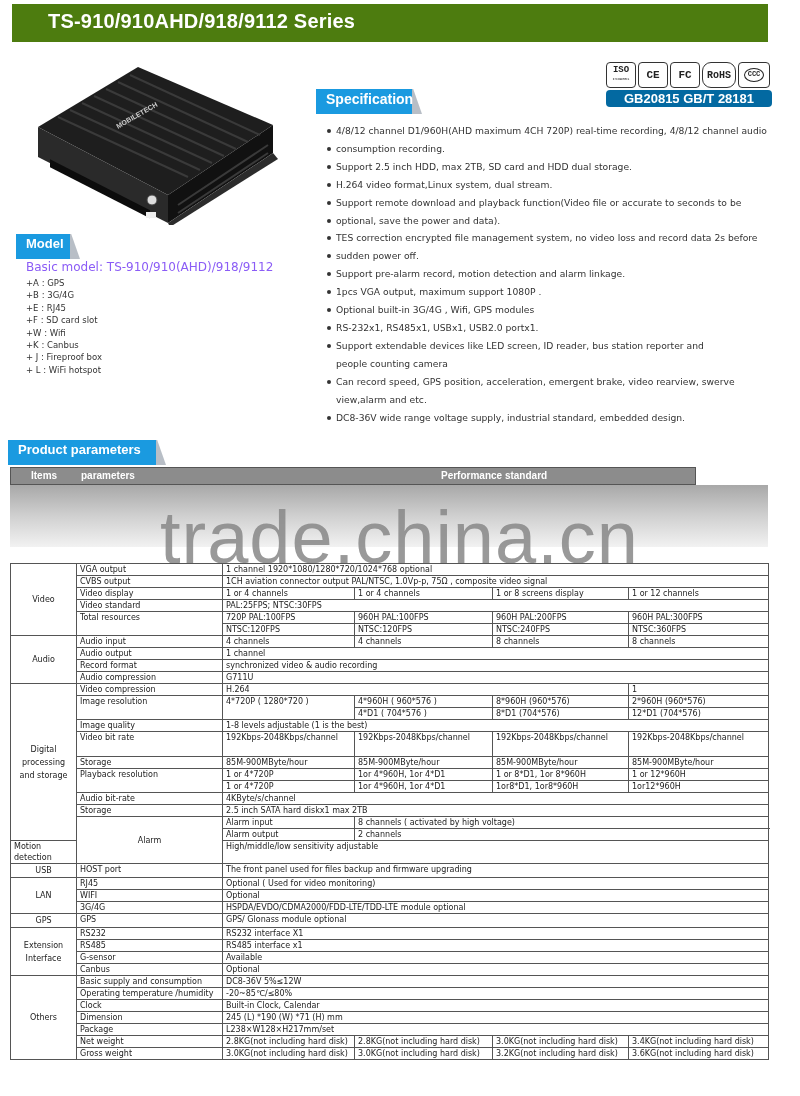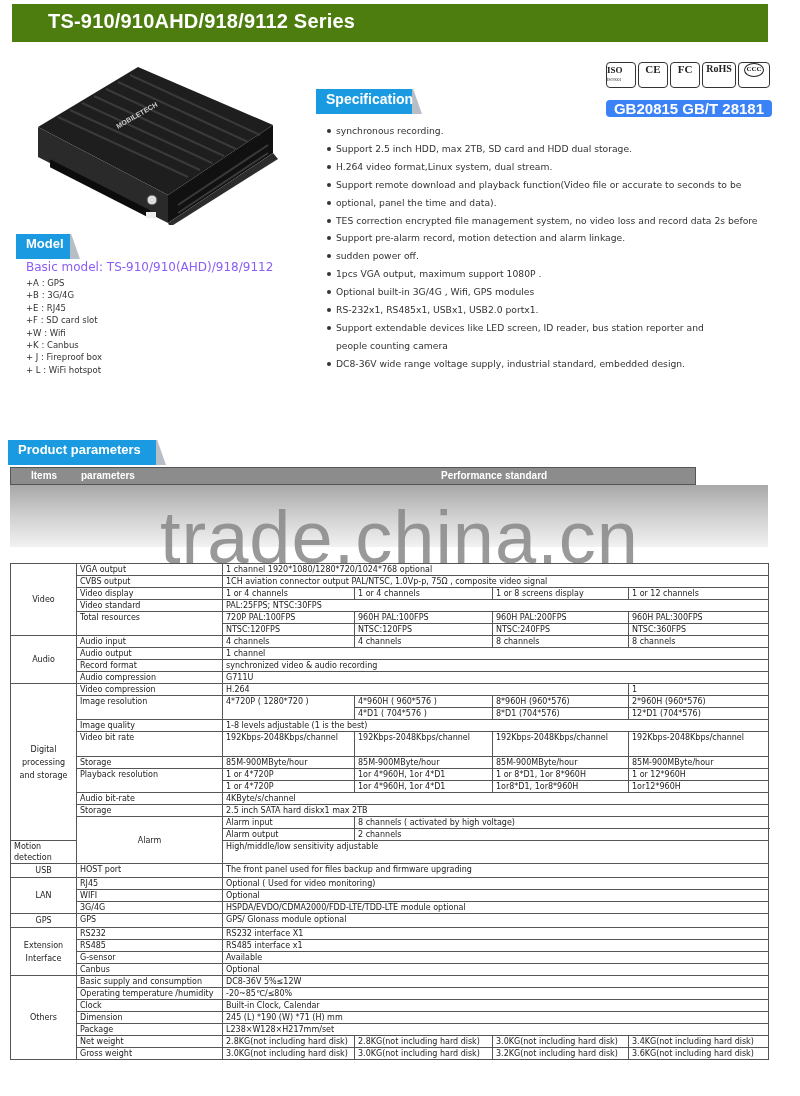--- a/index.html
+++ b/index.html
@@ -14,27 +14,27 @@
   .tag .bg { position: absolute; left: 0; top: 0; bottom: 0; right: 10px; background: #1a9ae0; z-index: 0; }
   .tag .tail { position: absolute; top: 0; bottom: 0; right: 0; width: 16px; background: #b8bec6; clip-path: polygon(0 0, 45% 0, 100% 100%, 0 100%); z-index: -1; }
   .tag .txt { position: relative; z-index: 1; }
 
   .spec-tag { left: 316px; top: 89px; width: 106px; font-size: 14px; }
   .model-tag { left: 16px; top: 234px; width: 64px; }
   .pp-tag { left: 8px; top: 440px; width: 158px; }
 
   .certs { position: absolute; left: 606px; top: 62px; width: 168px; }
   .cert-row { display: flex; gap: 2px; }
-  .cert { width: 30px; height: 26px; border: 1.5px solid #333; border-radius: 4px; display: flex; align-items: flex-start; justify-content: center; font-family: Liberation Serif, serif; font-weight: bold; font-size: 11px; color: #222; }
+  .cert { width: 30px; height: 26px; border: 1.5px solid #333; border-radius: 4px; display: flex; align-items: center; justify-content: center; font-family: Liberation Mono, monospace; font-weight: bold; font-size: 11px; color: #222; }
   .cert.iso { flex-direction: column; font-size: 9px; line-height: 9px; }
   .cert.iso small { font-size: 4px; font-weight: normal; }
-  .cert.rohs { width: 34px; font-size: 10px; }
+  .cert.rohs { width: 34px; font-size: 10px; border-radius: 9px; }
   .cert.ccc { width: 32px; }
   .cert.ccc i { display:block; width: 20px; height: 14px; border: 1.5px solid #222; border-radius: 50%; font-style: normal; font-size: 7px; line-height: 11px; text-align: center; }
-  .gb { margin-top: 12px; background: #3b82f6; color: #fff; border-radius: 4px; text-align: center; font-family: "Liberation Sans", sans-serif; font-weight: bold; font-size: 15px; height: 17px; line-height: 17px; width: 166px; }
+  .gb { margin-top: 2px; background: #0369a1; color: #fff; border-radius: 4px; text-align: center; font-family: "Liberation Sans", sans-serif; font-weight: bold; font-size: 13px; height: 17px; line-height: 17px; width: 166px; }
 
   .model-block { position: absolute; left: 26px; top: 260px; }
   .model-title { font-size: 12px; color: #8b5cf6; margin-bottom: 3px; }
   .model-opt { font-size: 8.5px; color: #333; line-height: 12.4px; }
 
   .spec-list { position: absolute; left: 327px; top: 122px; width: 450px; list-style: none; }
   .spec-list li { font-size: 9.2px; color: #333; line-height: 17.9px; position: relative; padding-left: 9px; white-space: nowrap; }
   .spec-list li.wrap { white-space: normal; }
   .spec-list li::before { content: ""; position: absolute; left: 0; top: 7px; width: 4px; height: 4px; border-radius: 50%; background: #333; }
 
@@ -93,32 +93,34 @@
     <div class="cert">FC</div>
     <div class="cert rohs">RoHS</div>
     <div class="cert ccc">
         <i>CCC</i>
       </div>
   </div>
   <div class="gb">GB20815  GB/T 28181</div>
 </div>
 
 <ul class="spec-list">
-  <li>synchronous recording.</li>
+  <li>4/8/12 channel D1/960H(AHD maximum 4CH 720P) real-time recording, 4/8/12 channel audio</li>
+  <li>consumption recording.</li>
   <li>Support 2.5 inch HDD, max 2TB, SD card and HDD dual storage.</li>
   <li>H.264 video format,Linux system, dual stream.</li>
   <li>Support remote download and playback function(Video file or accurate to seconds to be</li>
-  <li>optional, panel the time and data).</li>
+  <li>optional, save the power and data).</li>
   <li>TES correction encrypted file management system, no video loss and record data 2s before</li>
+  <li>sudden power off.</li>
   <li>Support pre-alarm record, motion detection and alarm linkage.</li>
-  <li>sudden power off.</li>
   <li>1pcs VGA output, maximum support 1080P .</li>
   <li>Optional built-in 3G/4G , Wifi, GPS modules</li>
   <li>RS-232x1, RS485x1, USBx1, USB2.0 portx1.</li>
   <li class="wrap" style="width:400px">Support extendable devices like LED screen, ID reader, bus station reporter and people counting camera</li>
+  <li class="wrap" style="width:410px">Can record speed, GPS position, acceleration, emergent brake, video rearview, swerve view,alarm and etc.</li>
   <li>DC8-36V wide range voltage supply, industrial standard, embedded design.</li>
 </ul>
 
 <div class="tag model-tag">
   <div class="bg"></div><div class="tail"></div>
   <span class="txt">Model</span>
 </div>
 
 <div class="model-block">
   <div class="model-title">Basic model: TS-910/910(AHD)/918/9112</div>

